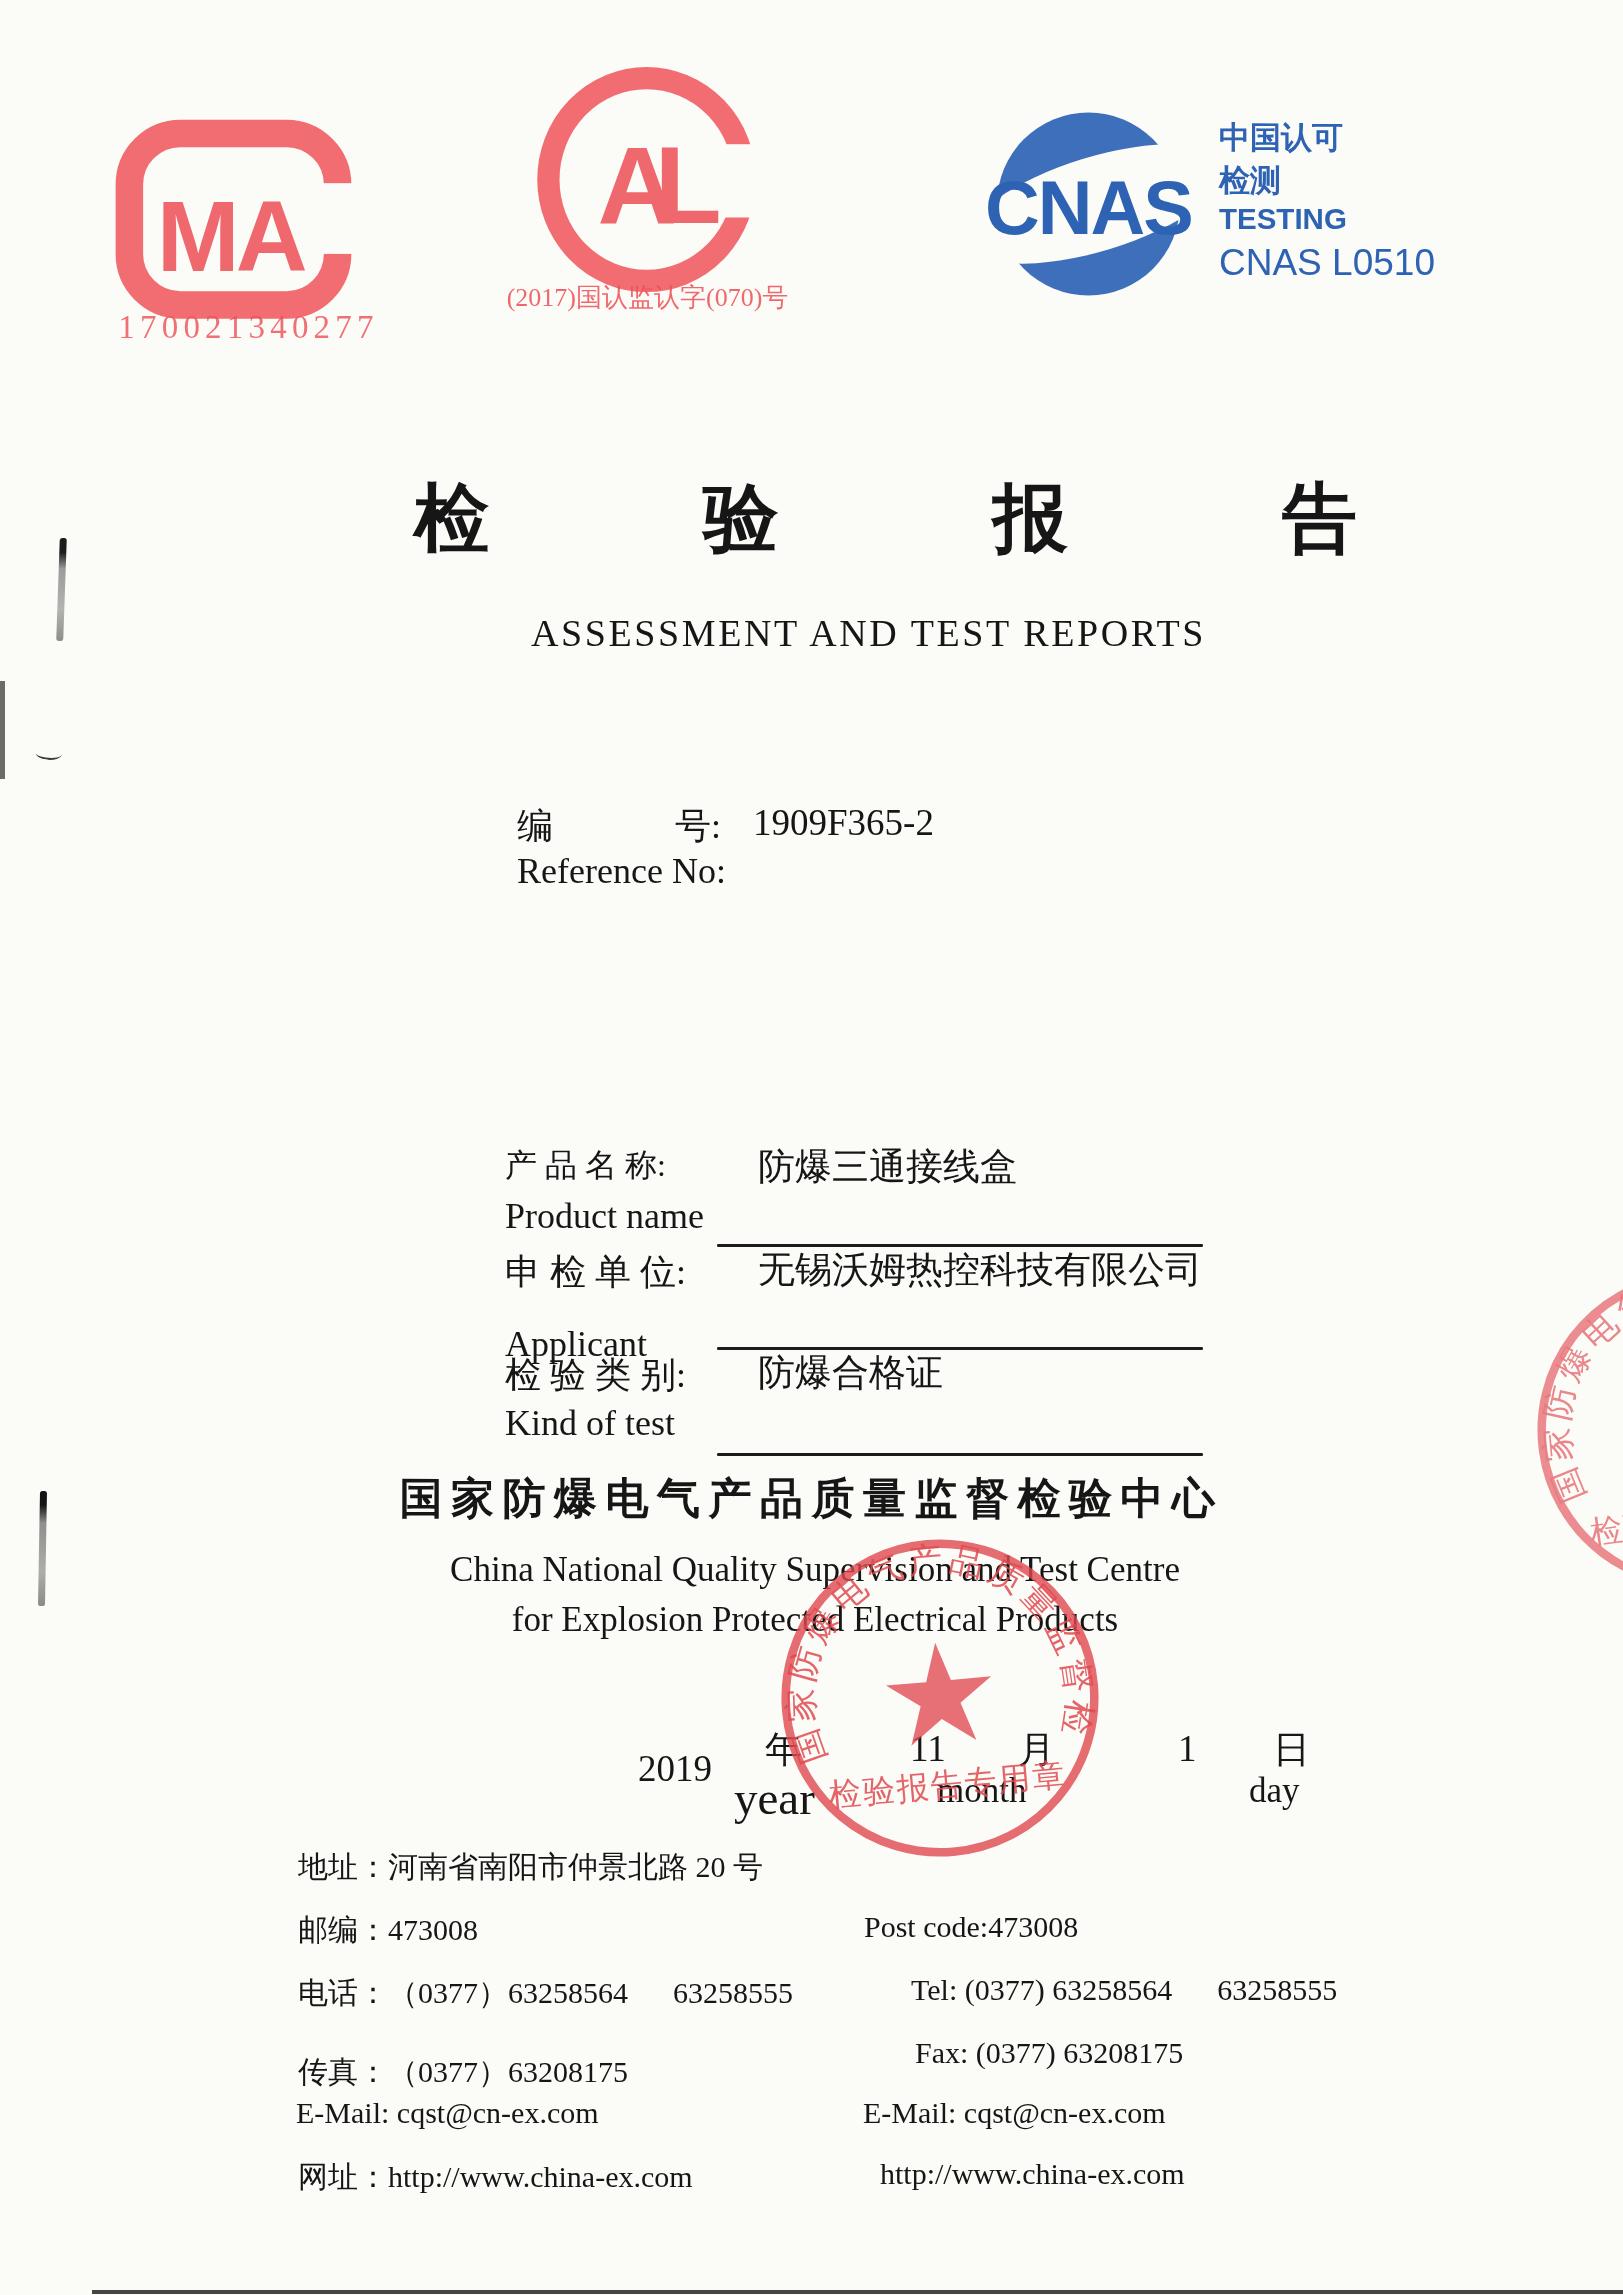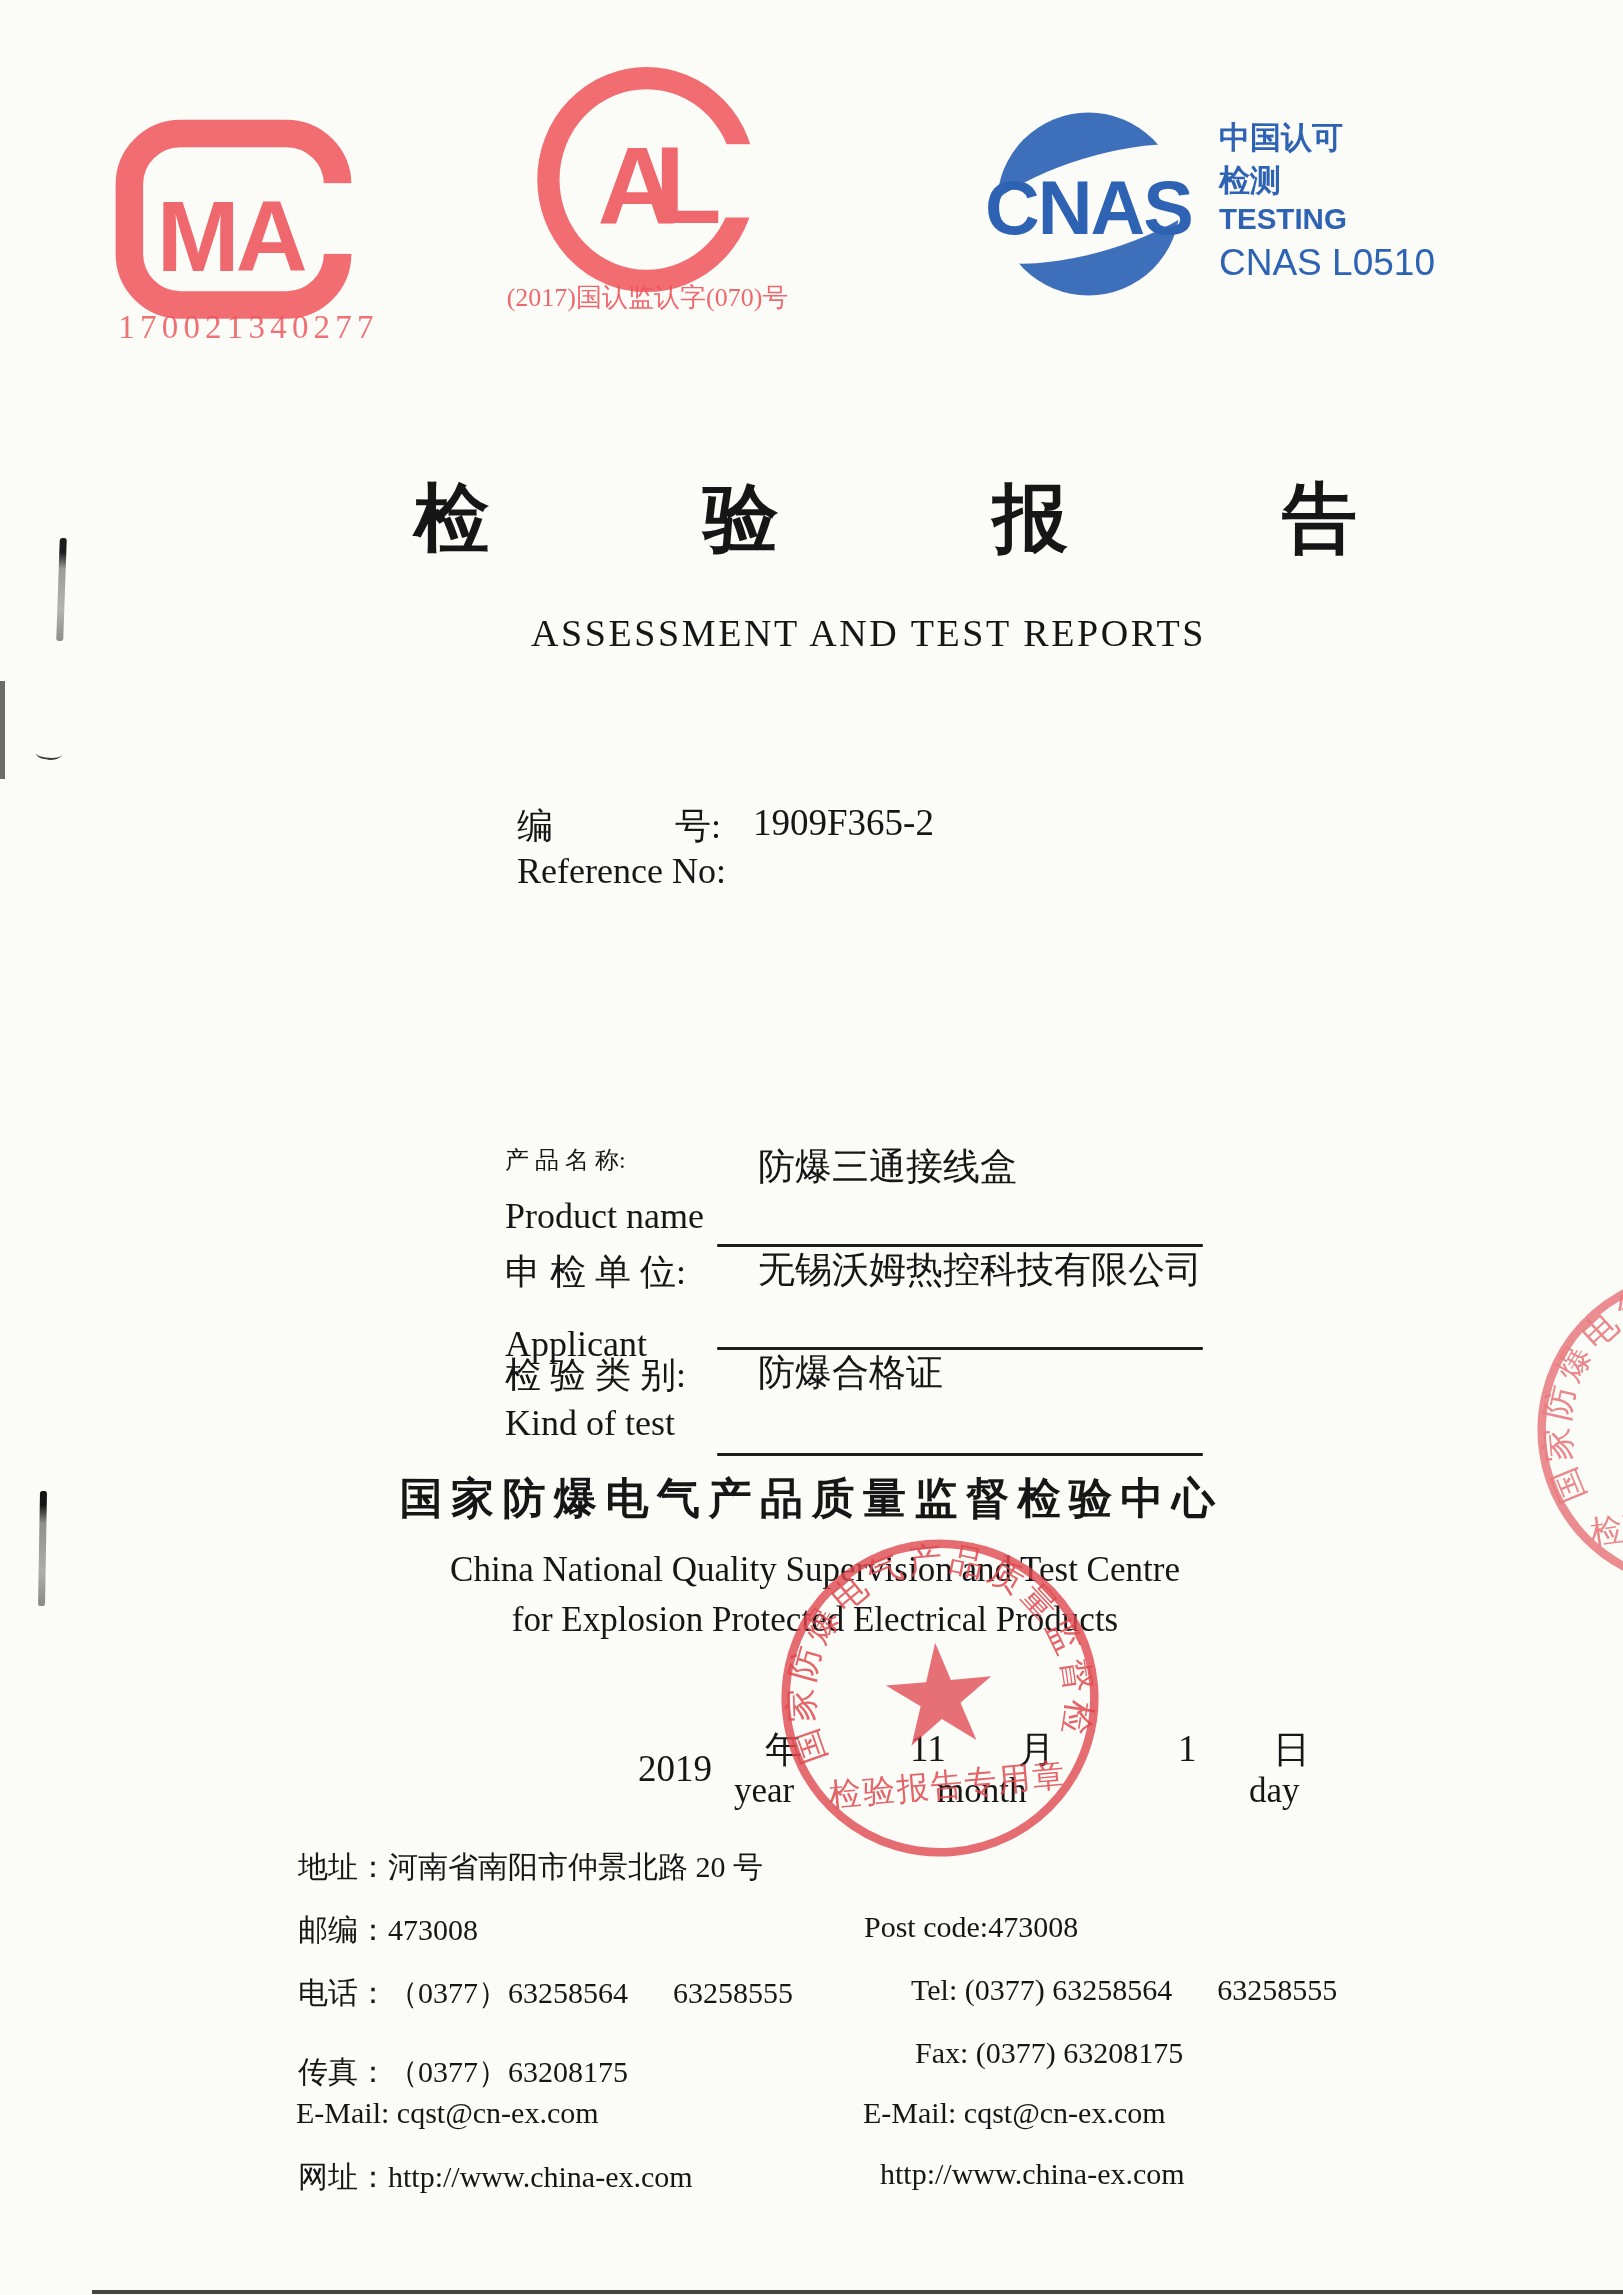--- a/index.html
+++ b/index.html
@@ -56,21 +56,21 @@
     <span>报</span>
     <span>告</span>
   </div>
   <div class="abs" style="left:531px;top:611px;font-size:38px;letter-spacing:2.6px;">ASSESSMENT AND TEST REPORTS</div>
 
   <div class="abs" style="left:517px;top:802px;font-size:36px;">编</div>
   <div class="abs" style="left:675px;top:802px;font-size:36px;">号:</div>
   <div class="abs" style="left:753px;top:801px;font-size:37px;">1909F365-2</div>
   <div class="abs" style="left:517px;top:850px;font-size:36px;">Reference No:</div>
 
-  <div class="abs zh-spread" style="left:505px;top:1144px;font-size:24px;">产 品 名 称:</div>
+  <div class="abs zh-spread" style="left:505px;top:1144px;font-size:32px;">产 品 名 称:</div>
   <div class="abs" style="left:758px;top:1142px;font-size:37px;">防爆三通接线盒</div>
   <div class="abs" style="left:505px;top:1195px;font-size:36px;">Product name</div>
   <div class="field-underline" style="left:717px;top:1244px;width:486px;"></div>
 
   <div class="abs zh-spread" style="left:505px;top:1248px;font-size:36px;">申 检 单 位:</div>
   <div class="abs" style="left:758px;top:1245px;font-size:37px;">无锡沃姆热控科技有限公司</div>
   <div class="abs" style="left:505px;top:1299px;font-size:36px;margin-top:24px;">Applicant</div>
   <div class="field-underline" style="left:717px;top:1347px;width:486px;"></div>
 
   <div class="abs zh-spread" style="left:505px;top:1351px;font-size:36px;">检 验 类 别:</div>
@@ -81,21 +81,21 @@
   <div class="abs" style="left:0;top:1470px;width:1623px;text-align:center;font-size:43px;font-weight:bold;letter-spacing:8.5px;">国家防爆电气产品质量监督检验中心</div>
   <div class="abs" style="left:0;top:1550px;width:1630px;text-align:center;font-size:35px;">China National Quality Supervision and Test Centre</div>
   <div class="abs" style="left:0;top:1600px;width:1630px;text-align:center;font-size:35px;">for Explosion Protected Electrical Products</div>
 
   <div class="abs" style="left:638px;top:1727px;font-size:37px;margin-top:20px;">2019</div>
   <div class="abs" style="left:765px;top:1725px;font-size:37px;">年</div>
   <div class="abs" style="left:910px;top:1727px;font-size:37px;">11</div>
   <div class="abs" style="left:1018px;top:1725px;font-size:37px;">月</div>
   <div class="abs" style="left:1178px;top:1727px;font-size:37px;">1</div>
   <div class="abs" style="left:1273px;top:1725px;font-size:37px;">日</div>
-  <div class="abs" style="left:734px;top:1771px;font-size:35px;">year</div>
+  <div class="abs" style="left:734px;top:1771px;font-size:47px;">year</div>
   <div class="abs" style="left:937px;top:1771px;font-size:35px;">month</div>
   <div class="abs" style="left:1249px;top:1771px;font-size:35px;">day</div>
 
   <div class="footer-line" style="left:298px;top:1847px;">地址：河南省南阳市仲景北路 20 号</div>
   <div class="footer-line" style="left:298px;top:1910px;">邮编：473008</div>
   <div class="footer-line" style="left:298px;top:1973px;">电话：（0377）63258564      63258555</div>
   <div class="footer-line" style="left:298px;top:2036px;margin-top:16px;">传真：（0377）63208175</div>
   <div class="footer-line" style="left:296px;top:2096px;">E-Mail: cqst@cn-ex.com</div>
   <div class="footer-line" style="left:298px;top:2157px;">网址：http://www.china-ex.com</div>
 

